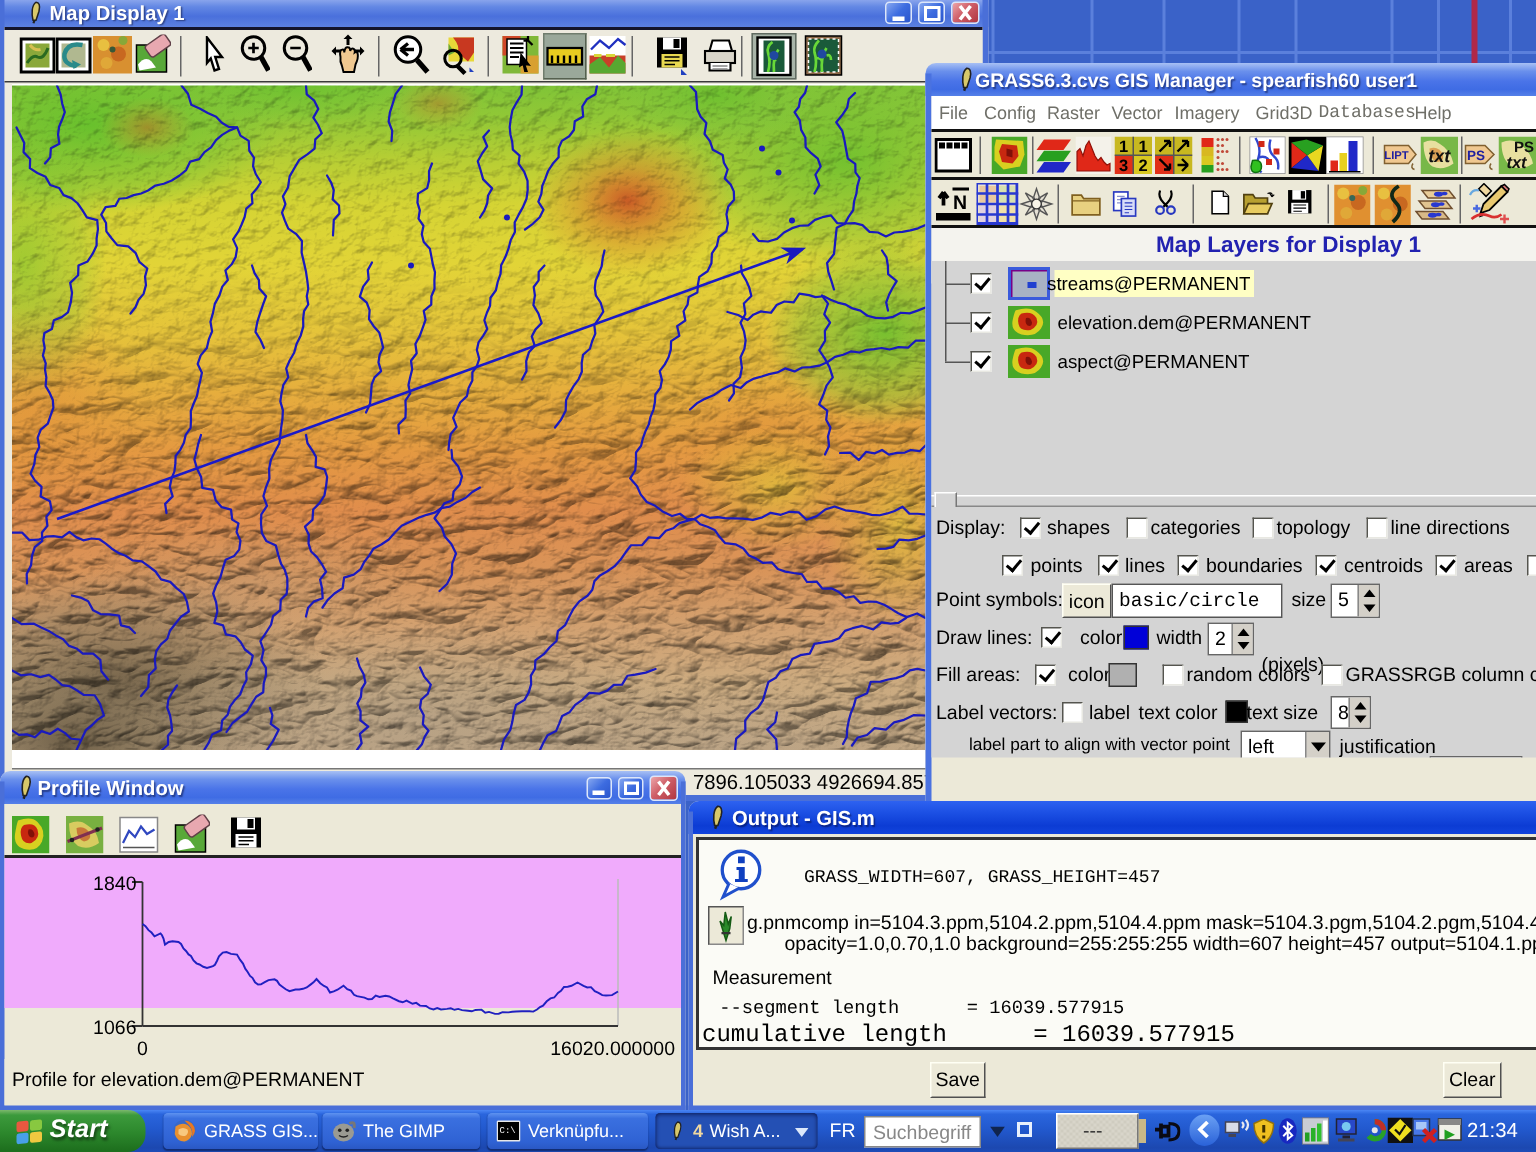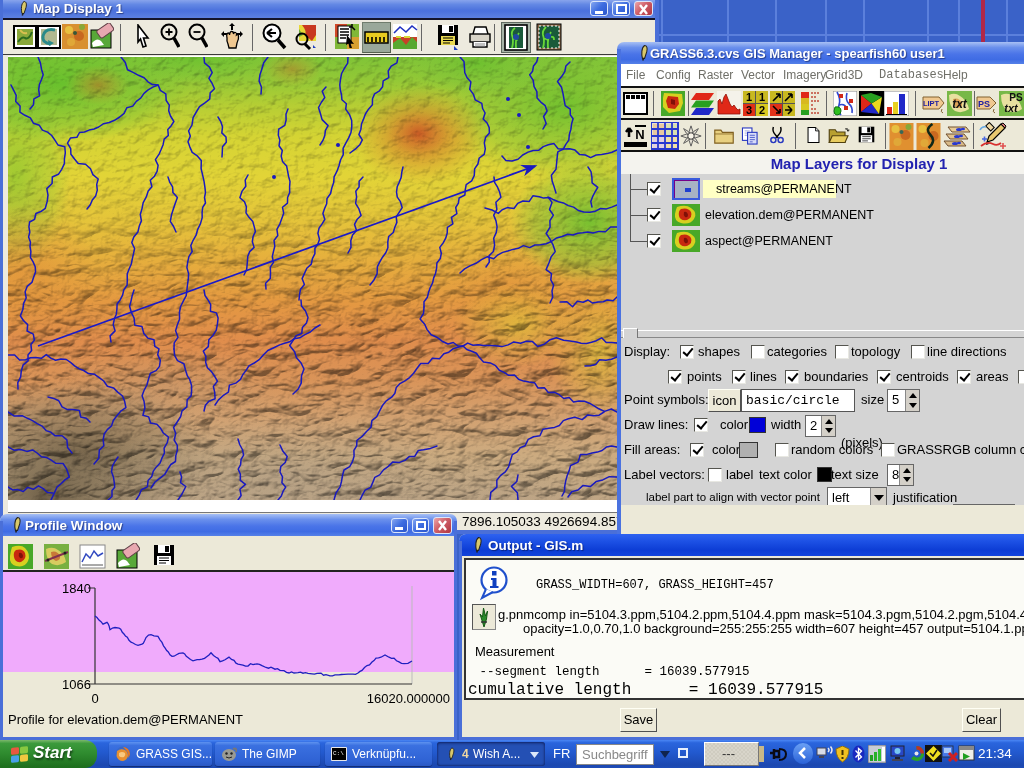--- a/index.html
+++ b/index.html
@@ -356,21 +356,21 @@
       <path d="M7 13 L6.3 15" stroke="#222" stroke-width="1.5"></path>
     </svg>
   <div class="abs" style="left:0; top:7px; width:4px; height:487px; background:#4a72e0;"></div>
 
   <div class="abs" style="left:4px; top:22px; width:403px; height:22px; background:#ffffff; font-size:12px; color:#6f6f68;text-align:right;">
     <span class="abs" style="left:5px; top:4px;">File</span>
     <span class="abs" style="left:35px; top:4px;">Config</span>
     <span class="abs" style="left:77px; top:4px;">Raster</span>
     <span class="abs" style="left:120px; top:4px;">Vector</span>
     <span class="abs" style="left:162px; top:4px;">Imagery</span>
-    <span class="abs" style="left:204px; top:4px;">Grid3D</span>
+    <span class="abs" style="left:216px; top:4px;">Grid3D</span>
     <span class="abs" style="left:258px; top:4px;font-family:Liberation Mono, monospace;">Databases</span>
     <span class="abs" style="left:322px; top:4px;">Help</span>
   </div>
 
   <div class="abs" style="left:4px; top:44px; width:403px; height:32px; background:#ece9d8; border-top:2px solid #111;">
     <svg class="abs" style="left:2px; top:3px;" width="25" height="25" viewBox="0 0 25 25">
         <rect x="1" y="2" width="23" height="21" fill="#fff" stroke="#000" stroke-width="2"></rect>
         <rect x="3" y="4" width="4" height="4" fill="#000"></rect>
         <rect x="8" y="4" width="4" height="4" fill="#000"></rect>
         <rect x="13" y="4" width="4" height="4" fill="#000"></rect>
@@ -608,21 +608,21 @@
         <path d="M9 5 Q16 3 19 8 Q21 13 15 16 Q8 17 7 12 Q6 7 9 5 Z" fill="#c82810"></path>
         <path d="M12 8 Q15 7 16 11 Q16 14 13 13 Q11 11 12 8 Z" fill="#801008"></path>
       </svg>
     <svg class="abs" style="left:51px; top:56px;" width="28" height="22" viewBox="0 0 28 22">
         <rect width="28" height="22" fill="#48a828"></rect>
         <path d="M5 3 Q14 0 19 4 Q26 9 22 15 Q18 21 9 19 Q2 17 3 10 Q4 5 5 3 Z" fill="#d8d020"></path>
         <path d="M9 5 Q16 3 19 8 Q21 13 15 16 Q8 17 7 12 Q6 7 9 5 Z" fill="#c82810"></path>
         <path d="M12 8 Q15 7 16 11 Q16 14 13 13 Q11 11 12 8 Z" fill="#801008"></path>
       </svg>
     <div class="abs" style="left:82px; top:6px; width:133px; height:18px; background:#ffffc4;"></div>
-    <div class="lbl" style="left:95px; top:8px; font-size:12.5px;">streams@PERMANENT</div>
+    <div class="lbl" style="left:77px; top:8px; font-size:12.5px;">streams@PERMANENT</div>
     <div class="lbl" style="left:84px; top:34px; font-size:12.5px;">elevation.dem@PERMANENT</div>
     <div class="lbl" style="left:84px; top:60px; font-size:12.5px;">aspect@PERMANENT</div>
   </div>
 
   <div class="abs" style="left:4px; top:288px; width:403px; height:8px; background:#d4d4d4; border-top:1px solid #fff; border-bottom:1px solid #888;"></div>
   <div class="abs" style="left:6px; top:286px; width:15px; height:11px; background:#d4d4d4; border:1px solid #777; border-top-color:#fff; border-left-color:#fff;"></div>
 
   <div class="abs" id="gm-opts" style="left:4px; top:296px; width:403px; height:167px; background:#d4d4d4; overflow:hidden; font-size:13px;">
         <div class="lbl" style="left:3px; top:6px;">Display:</div>
     <div class="cb on" style="left:59px; top:7px;"></div>

